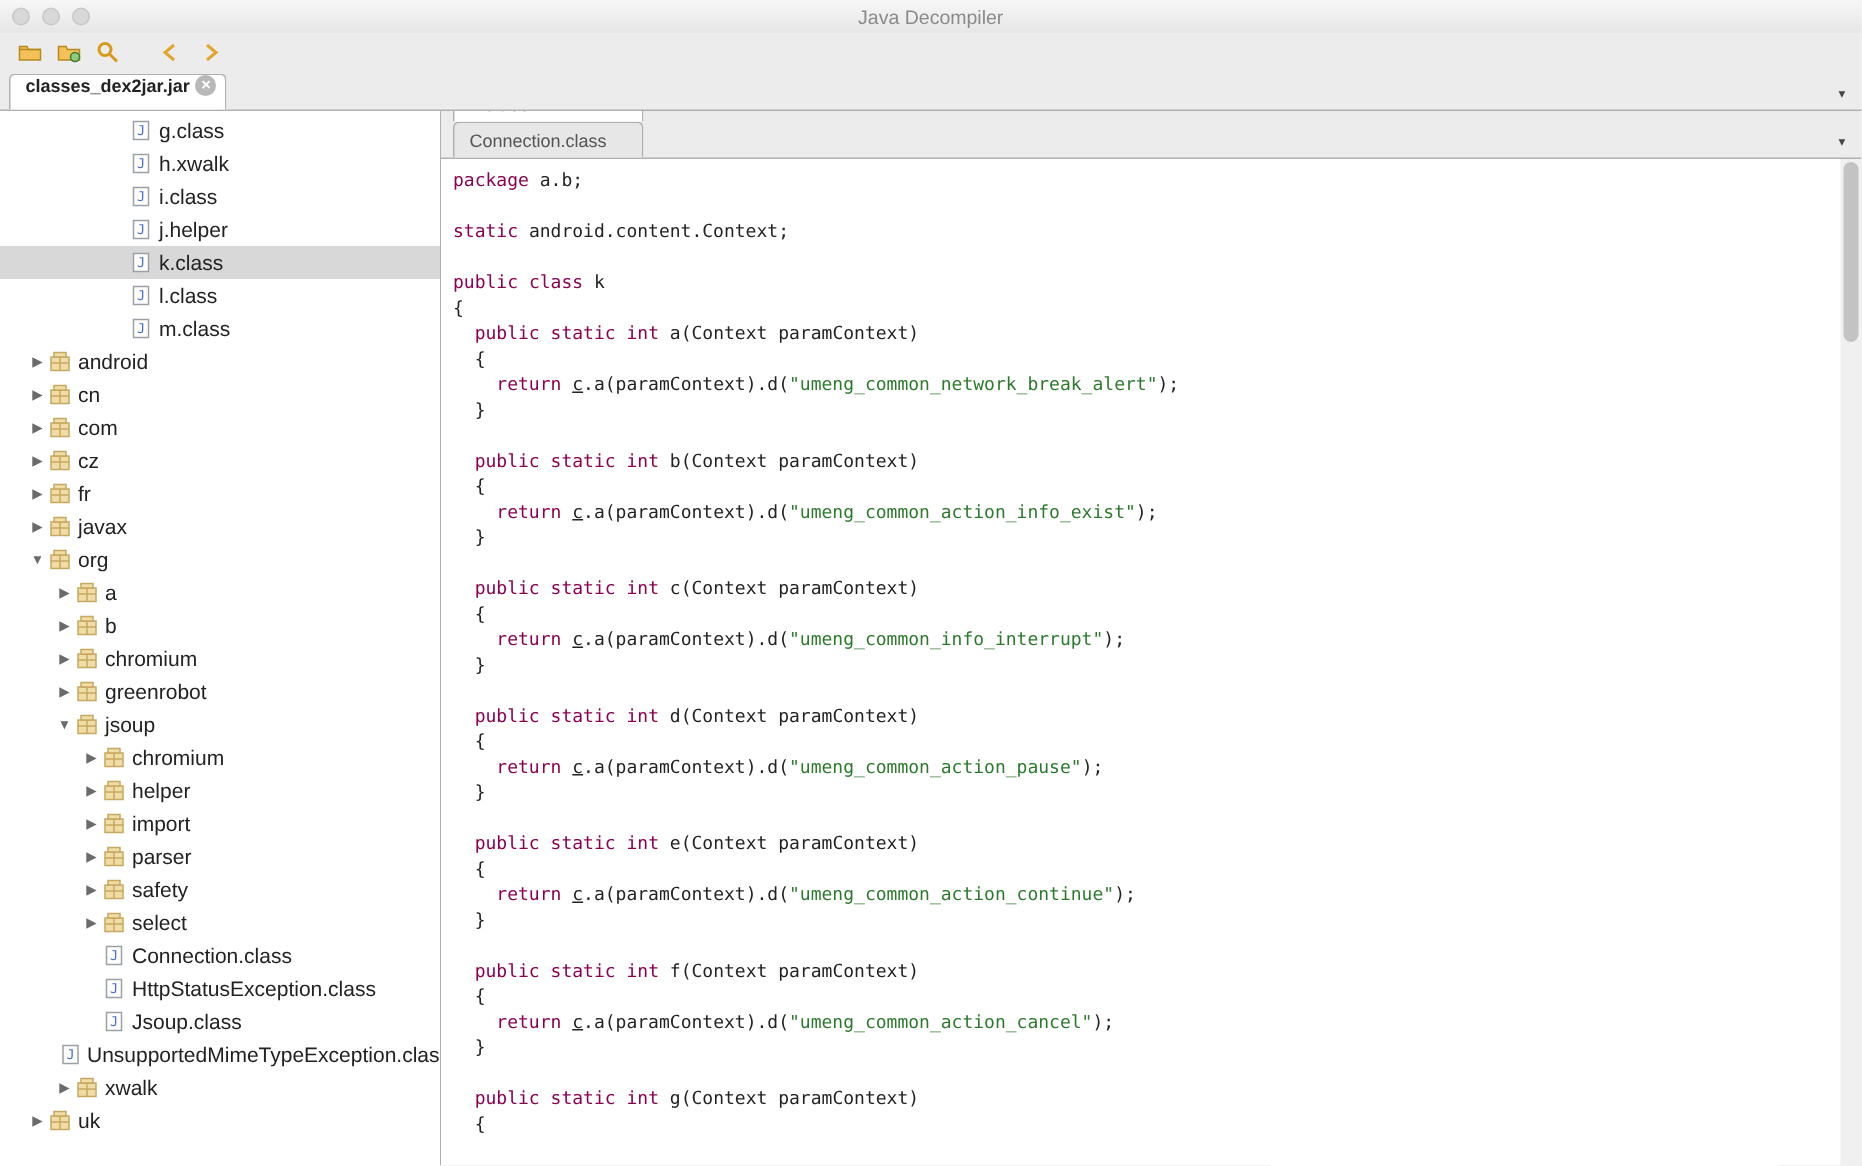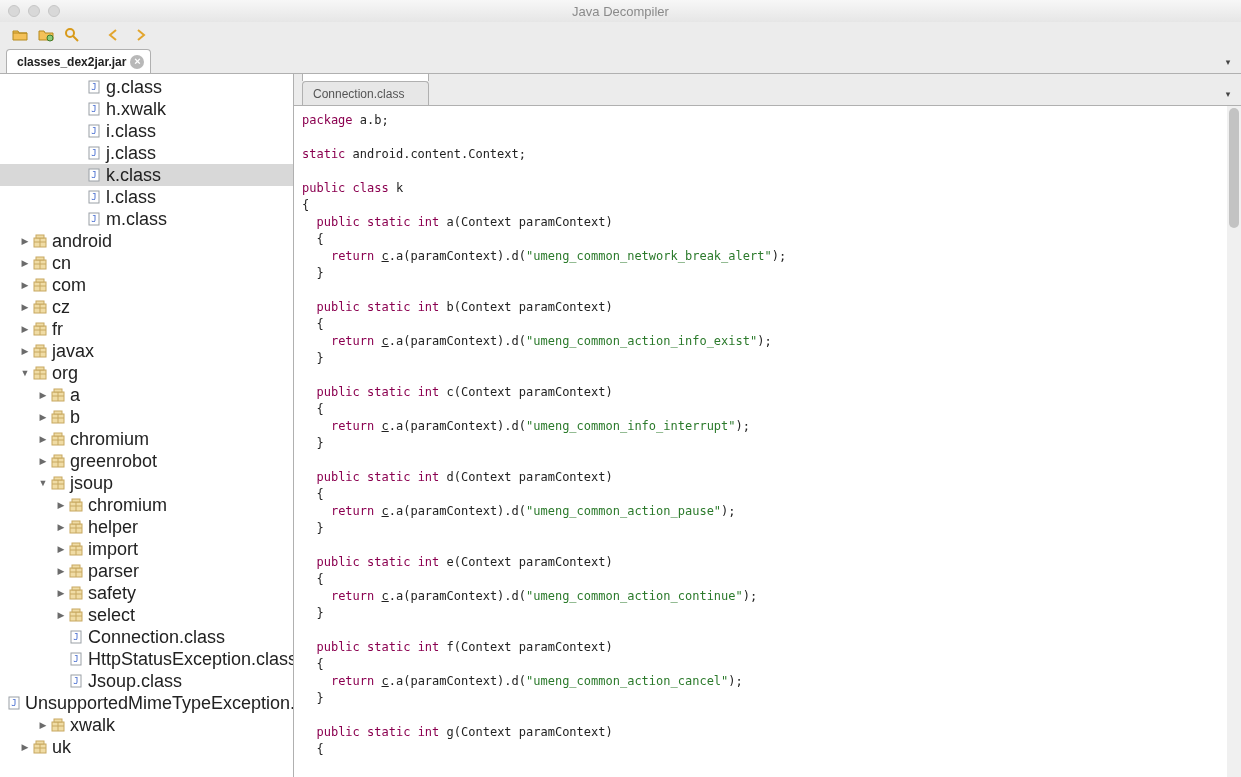--- a/index.html
+++ b/index.html
@@ -5,32 +5,32 @@
 * { box-sizing: border-box; margin: 0; padding: 0; }
 body { font-family: "Lucida Grande", "Helvetica Neue", Arial, sans-serif; font-size: 13px; background: #ececec; color: #222; user-select: none; }
 .window { width: 1241px; height: 777px; background: #ececec; display: flex; flex-direction: column; }
 .titlebar { height: 22px; display: flex; align-items: center; padding: 0 8px; background: linear-gradient(#f7f7f7,#e6e6e6); position: relative; }
 .traffic { display: flex; gap: 8px; }
 .traffic span { width: 12px; height: 12px; border-radius: 50%; background: #d8d8d8; border: 1px solid #c7c7c7; display: inline-block; }
 .titletext { position: absolute; left: 0; right: 0; text-align: center; font-size: 13px; color: #8a8a8a; pointer-events: none; }
 .toolbar { height: 26px; display: flex; align-items: center; gap: 10px; padding: 0 12px; background: #ececec; }
 .toolbar .ticon { width: 16px; height: 16px; display: flex; align-items: center; justify-content: center; }
 .tabstrip-outer { height: 26px; display: flex; align-items: flex-end; background: #ececec; border-bottom: 1px solid #b0b0b0; padding-left: 6px; position: relative; }
-.tabstrip-outer .tab { height: 24px; background: #fff; border: 1px solid #b0b0b0; border-bottom: none; border-radius: 4px 4px 0 0; padding: 0 24px 0 10px; font-size: 12px; font-weight: bold; display: flex; align-items: center; position: relative; margin-right: 4px; }
+.tabstrip-outer .tab { height: 24px; background: #fff; border: 1px solid #b0b0b0; border-bottom: none; border-radius: 4px 4px 0 0; padding: 0 24px 0 10px; font-size: 12px; font-weight: bold; display: flex; align-items: flex-start; position: relative; margin-right: 4px; }
 .tab .close-x { position: absolute; right: 6px; width: 14px; height: 14px; border-radius: 50%; background: #b8b8b8; font-size: 11px; color: #fff; display: flex; align-items: center; justify-content: center; line-height: 1; }
 .overflow-btn { position: absolute; right: 6px; bottom: 4px; width: 14px; height: 14px; font-size: 9px; color: #444; display: flex; align-items: center; justify-content: center; }
 .split { flex: 1; display: flex; overflow: hidden; }
 .tree-pane { width: 294px; background: #fff; border-right: 1px solid #b0b0b0; overflow-x: auto; overflow-y: auto; position: relative; }
 .tree { padding: 2px 0 10px 0; min-width: 300px; }
 .tree-row { height: 22px; display: flex; align-items: center; white-space: nowrap; }
 .tree-row.selected { background: #d8d8d8; }
 .twist { width: 14px; text-align: center; font-size: 9px; color: #6b6b6b; display: inline-block; }
 .twist.blank { color: transparent; }
 .icon-slot { width: 16px; height: 16px; display: inline-flex; align-items: center; justify-content: center; margin-right: 4px; }
-.tree-label { font-size: 18px; }
+.tree-label { font-size: 14px; }
 .indent { display: inline-block; }
 .right-pane { flex: 1; display: flex; flex-direction: column; background: #ececec; }
 .editor-tabs { height: 26px; display: flex; align-items: flex-end; padding-left: 8px; border-bottom: 1px solid #b0b0b0; position: relative; margin-top: 6px; }
 .editor-tabs .etab { height: 24px; border: 1px solid #b0b0b0; border-bottom: none; border-radius: 4px 4px 0 0; padding: 0 24px 0 10px; font-size: 12px; display: flex; align-items: center; position: relative; margin-right: 4px; }
 .etab.active { background: #fff; font-weight: bold; }
 .etab.inactive { background: #e7e7e7; color: #555; }
 .editor { flex: 1; background: #fff; overflow: auto; position: relative; }
 .code { font-family: Menlo, Monaco, Consolas, monospace; font-size: 12px; line-height: 17px; padding: 6px 8px; white-space: pre; color: #222; }
 .kw { color: #8b0050; }
 .str { color: #2b7a2b; }
@@ -133,21 +133,21 @@
           </div>
           <div class="tree-row">
             <span class="indent" style="width: 72px;"></span>
             <span class="twist blank">▶</span>
             <span class="icon-slot">
               <svg width="14" height="14">
                 <rect x="2" y="1" width="10" height="12" fill="#fff" stroke="#9aa0a6"></rect>
                 <text x="7" y="10" font-size="9" text-anchor="middle" fill="#4a6fd0" font-family="monospace">J</text>
               </svg>
             </span>
-            <span class="tree-label">j.class</span>
+            <span class="tree-label">j.helper</span>
           </div>
           <div class="tree-row selected">
             <span class="indent" style="width: 72px;"></span>
             <span class="twist blank">▶</span>
             <span class="icon-slot">
               <svg width="14" height="14">
                 <rect x="2" y="1" width="10" height="12" fill="#fff" stroke="#9aa0a6"></rect>
                 <text x="7" y="10" font-size="9" text-anchor="middle" fill="#4a6fd0" font-family="monospace">J</text>
               </svg>
             </span>

